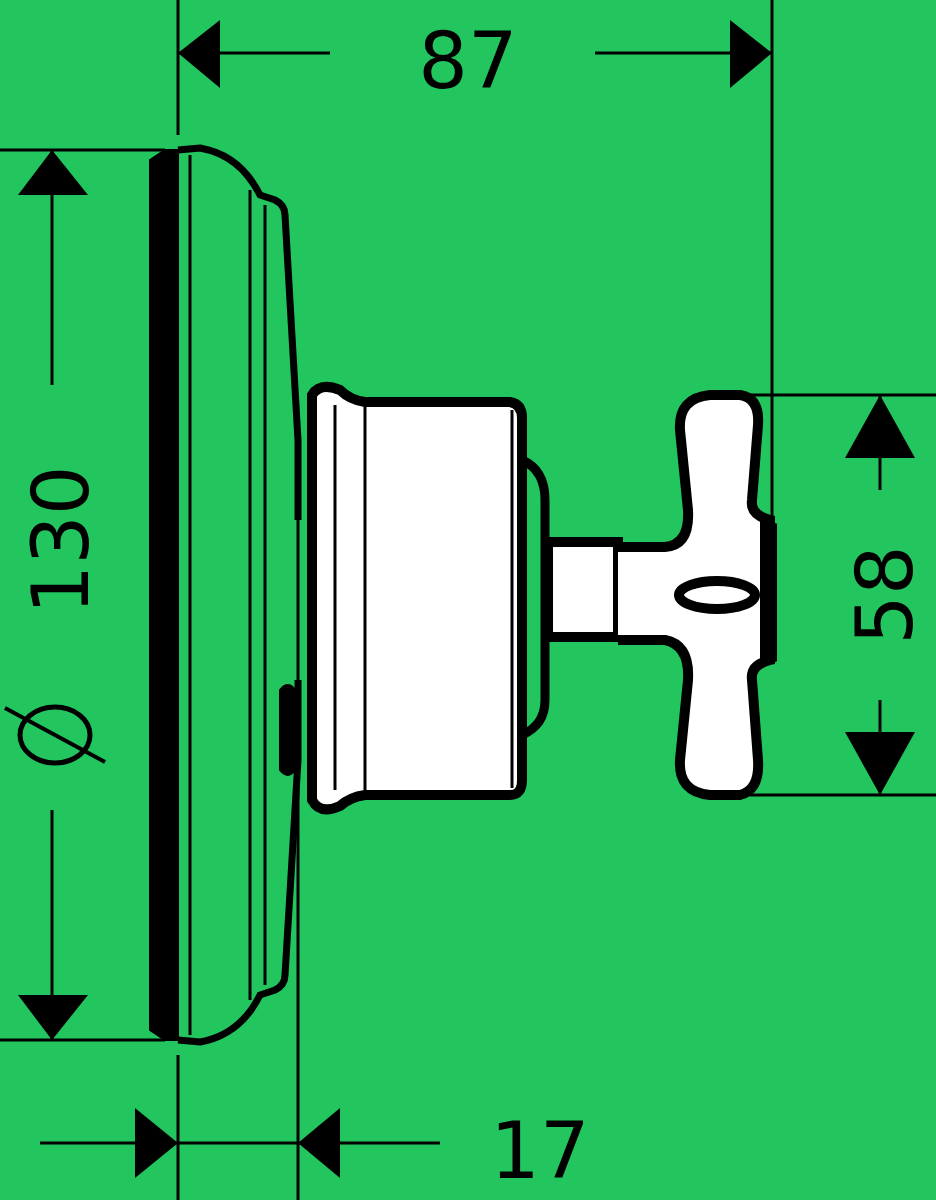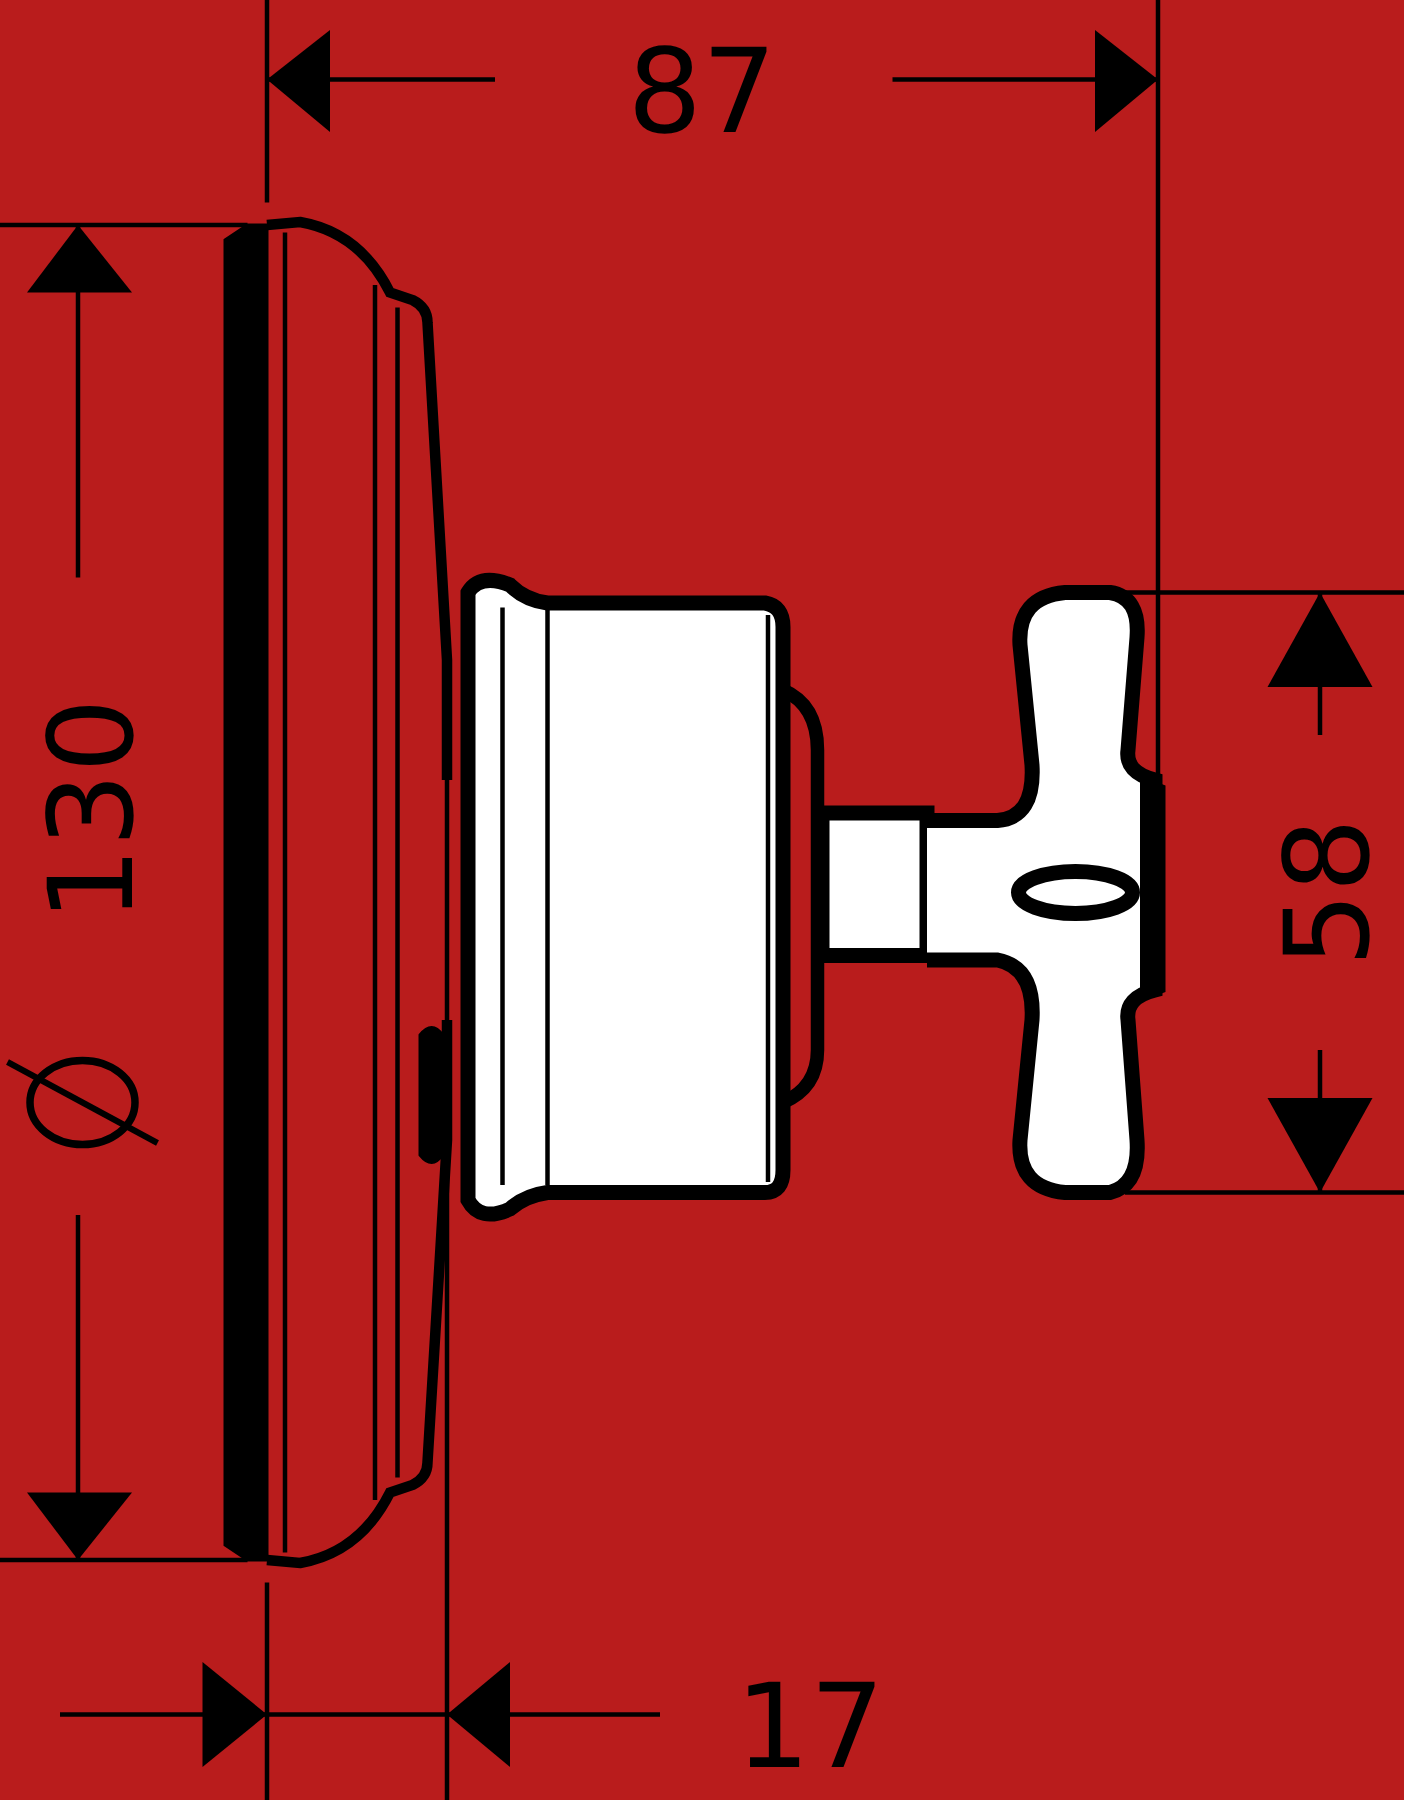--- a/index.html
+++ b/index.html
@@ -1,16 +1,16 @@
 <!DOCTYPE html>
 <html><head>
 <meta charset="utf-8">
 <style>
   html, body { margin: 0; padding: 0; background: #ffffff; }
-  #canvas { position: relative; width: 936px; height: 1200px; overflow: hidden; background: #b91c1c; }
+  #canvas { position: relative; width: 936px; height: 1200px; overflow: hidden; background: #22c55e; }
   svg { position: absolute; left: 0; top: 0; }
   .dimtext { font-family: "DejaVu Sans", sans-serif; font-size: 78px; fill: #000; }
 </style>
 </head>
 <body>
 
 <div id="canvas">
 <svg width="936" height="1200" viewBox="0 0 936 1200" xmlns="http://www.w3.org/2000/svg">
 
   <g>

